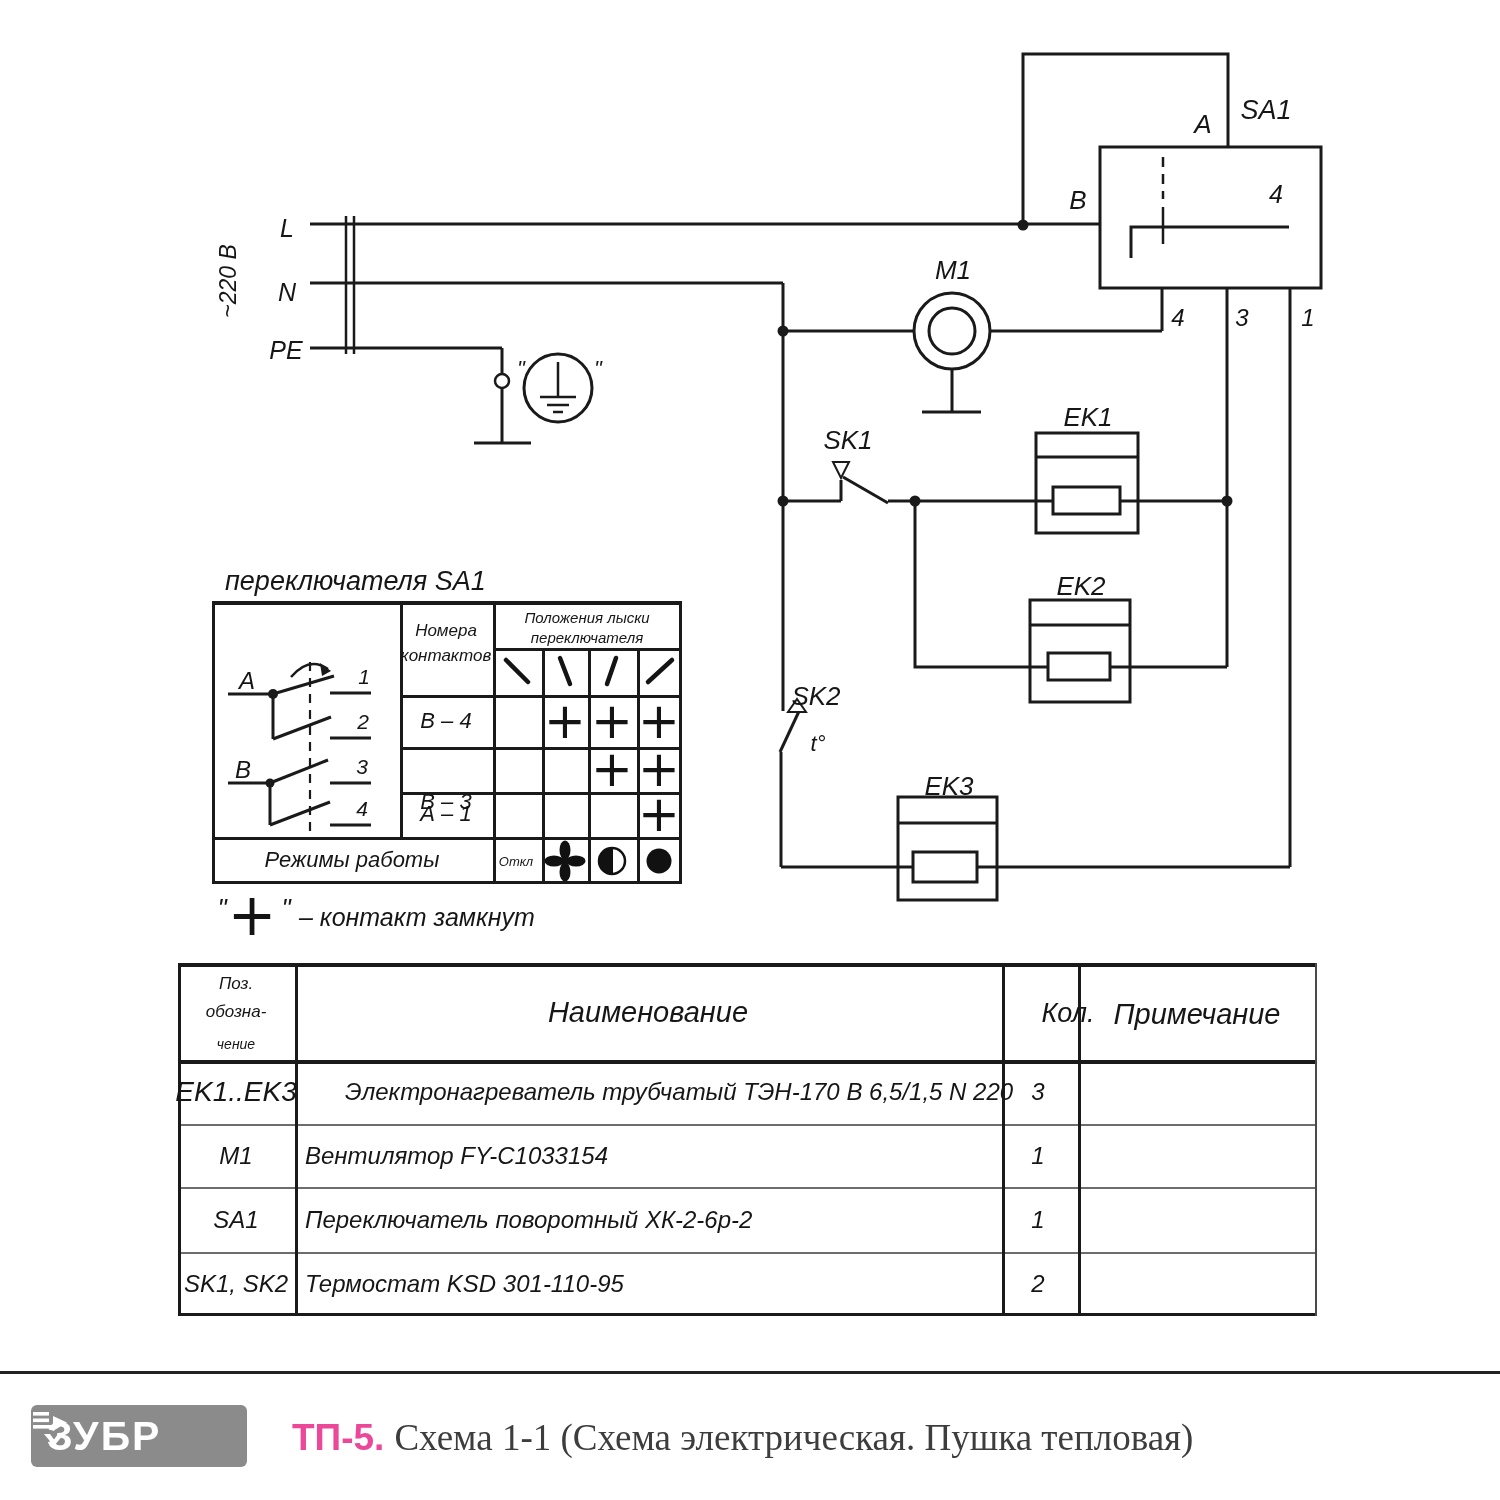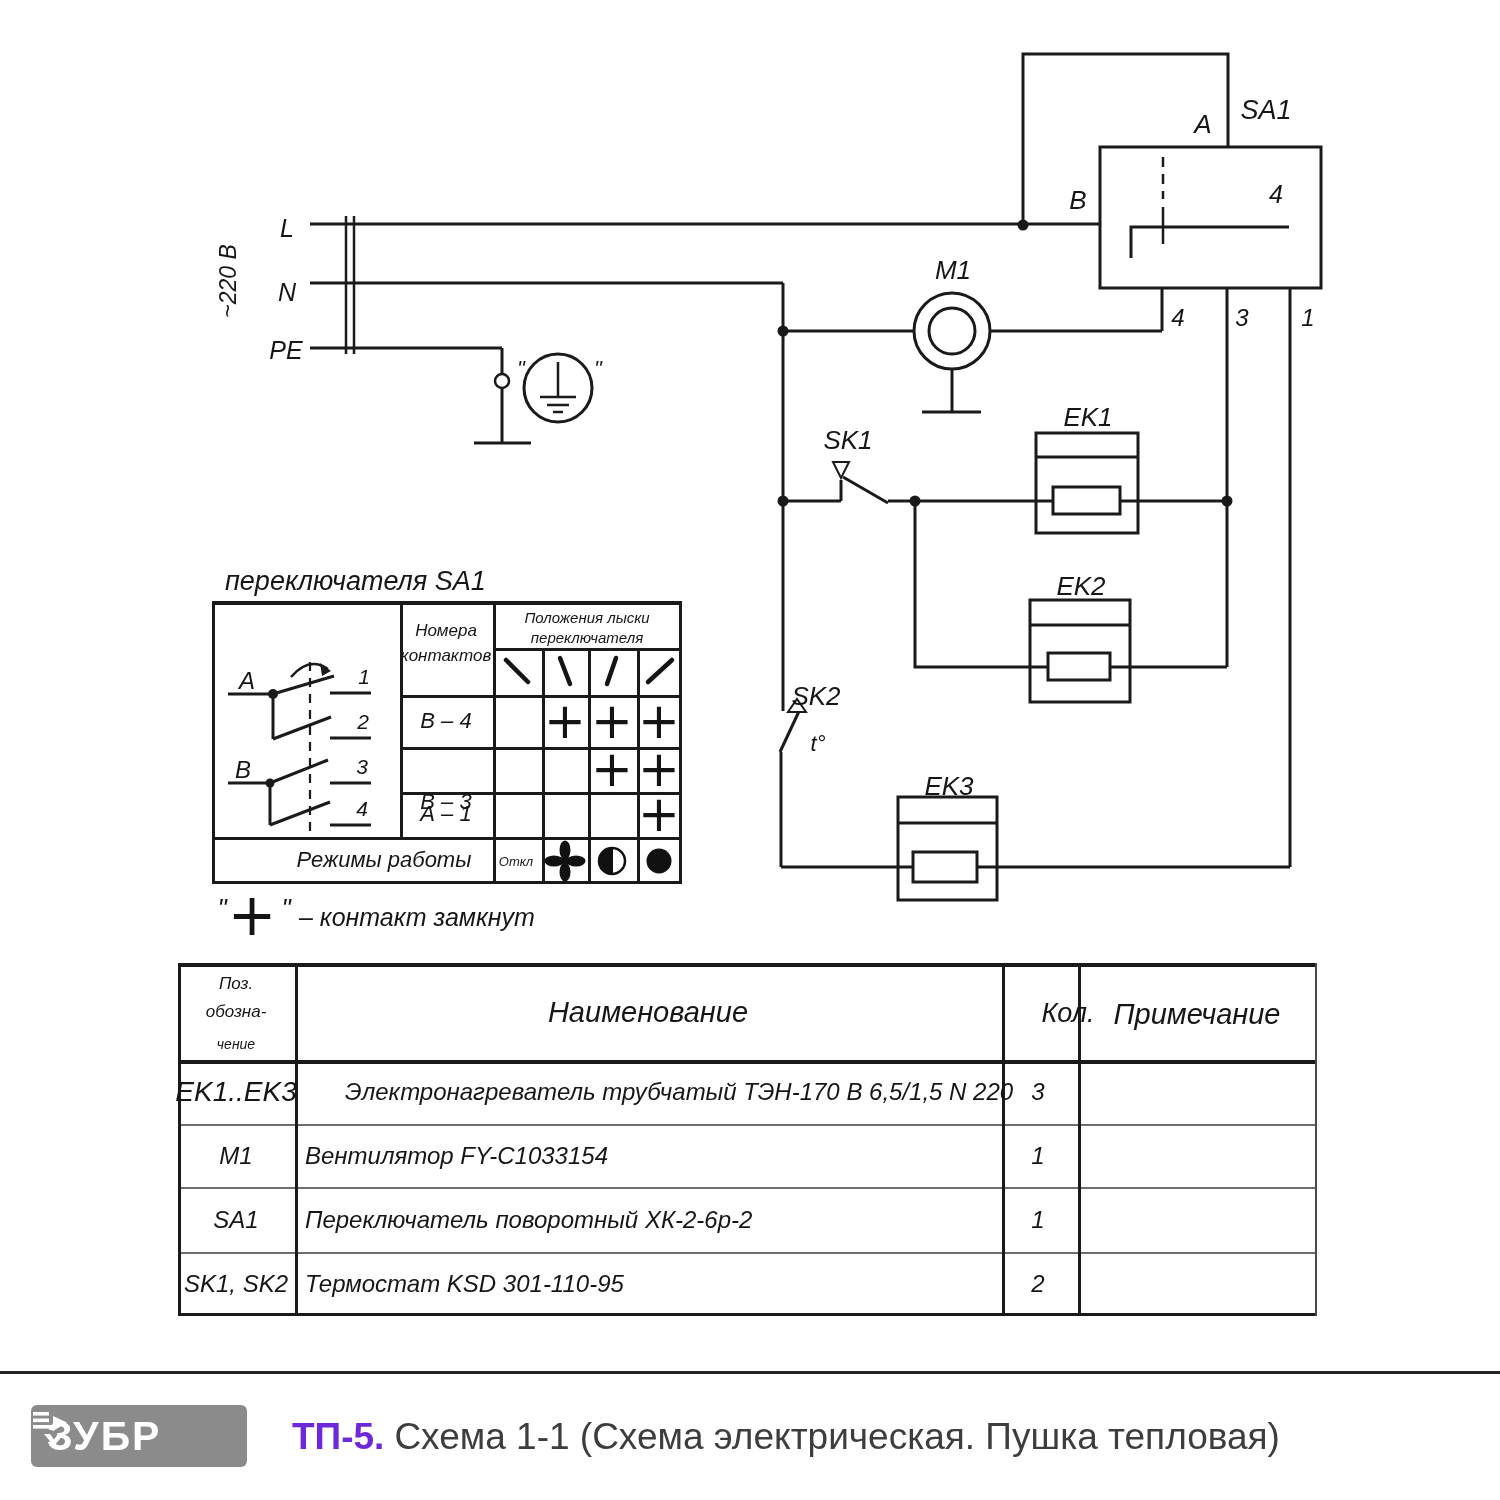--- a/index.html
+++ b/index.html
@@ -18,22 +18,22 @@
   .cross{position:absolute;transform:translate(-50%,-50%);font-family:"DejaVu Sans",sans-serif;
          font-style:normal;font-size:50px;font-weight:400;color:#141414;line-height:1;}
   .plusbig{position:absolute;transform:translate(-50%,-50%);font-family:"DejaVu Sans",sans-serif;
          font-size:58px;font-weight:500;color:#141414;line-height:1;}
   .footer-bar{position:absolute;left:31px;top:1405px;width:216px;height:62px;background:#8b8b8b;
          border-radius:6px;display:flex;align-items:center;padding-left:12px;box-sizing:border-box;}
   .brand{font-size:41px;font-weight:800;letter-spacing:2px;color:#ffffff;font-style:normal;
          font-family:"Liberation Sans",sans-serif;margin-left:4px;}
   .caption-line{position:absolute;left:292px;top:1437px;transform:translate(0,-50%);white-space:nowrap;
          font-size:37px;font-style:normal;}
-  .caption-model{font-weight:700;color:#6d28d9;}
-  .caption-rest{font-weight:400;color:#3d3d3d;margin-left:10px;}
+  .caption-model{font-weight:700;color:#ec4899;}
+  .caption-rest{font-weight:400;color:#3d3d3d;margin-left:10px;font-family:Liberation Serif, serif;}
 </style>
 </head>
 <body>
 
 <div class="stage">
 
   <svg width="1500" height="1500" viewBox="0 0 1500 1500">
     <g stroke="#1a1a1a" stroke-width="3" fill="none">
 
       <path d="M310,224 H1100"></path>
@@ -224,21 +224,21 @@
   <div class="cross" style="left:659px;top:721px;">+</div>
   <div class="cross" style="left:517px;top:769px;"></div>
   <div class="cross" style="left:565px;top:769px;"></div>
   <div class="cross" style="left:612px;top:769px;">+</div>
   <div class="cross" style="left:659px;top:769px;">+</div>
   <div class="cross" style="left:517px;top:814px;"></div>
   <div class="cross" style="left:565px;top:814px;"></div>
   <div class="cross" style="left:612px;top:814px;"></div>
   <div class="cross" style="left:659px;top:814px;">+</div>
 
-  <div class="lbl" style="left:352px;top:860px;font-size:22px;margin-left:32px;">Режимы работы</div>
+  <div class="lbl" style="left:352px;top:860px;font-size:22px;">Режимы работы</div>
   <div class="lbl" style="left:516px;top:861px;font-size:13px;">Откл</div>
 
   <div class="lbl" style="left:222px;top:908px;font-size:26px;">"</div>
   <div class="plusbig" style="left:252px;top:915px;">+</div>
   <div class="lbl" style="left:286px;top:908px;font-size:26px;">"</div>
   <div class="lbl-left" style="left:299px;top:917px;font-size:25px;">– контакт замкнут</div>
 
   <div class="hl thick" style="left:178px;top:963px;width:1139px;"></div>
   <div class="hl thick" style="left:178px;top:1060px;width:1139px;"></div>
   <div class="hl thin" style="left:178px;top:1124px;width:1139px;"></div>

